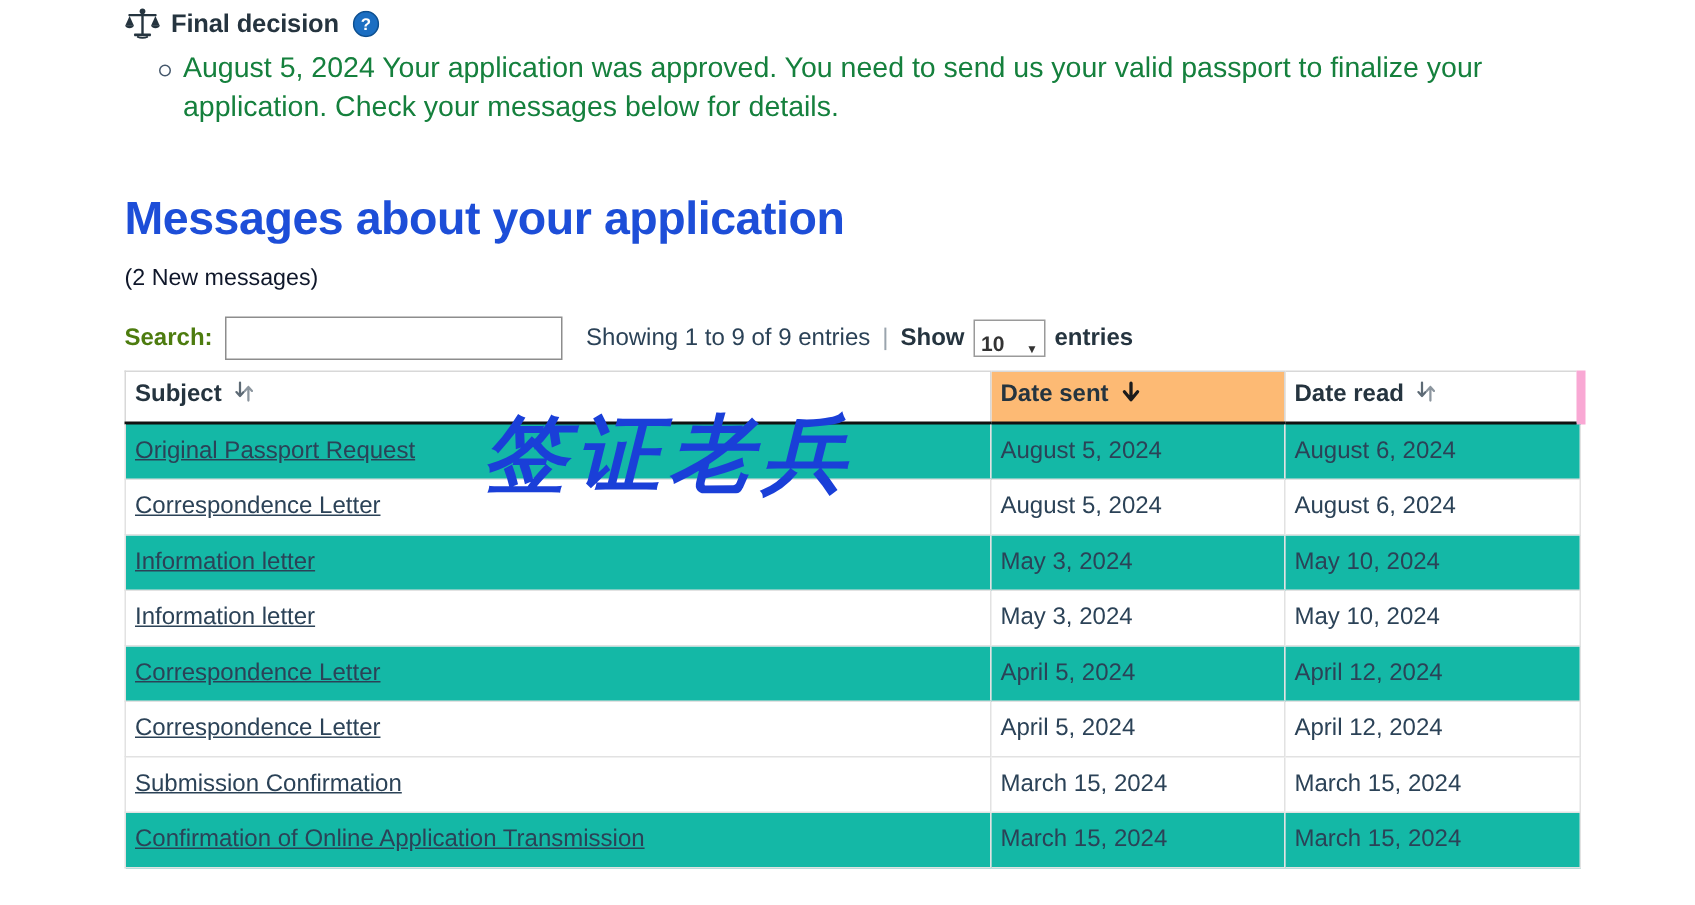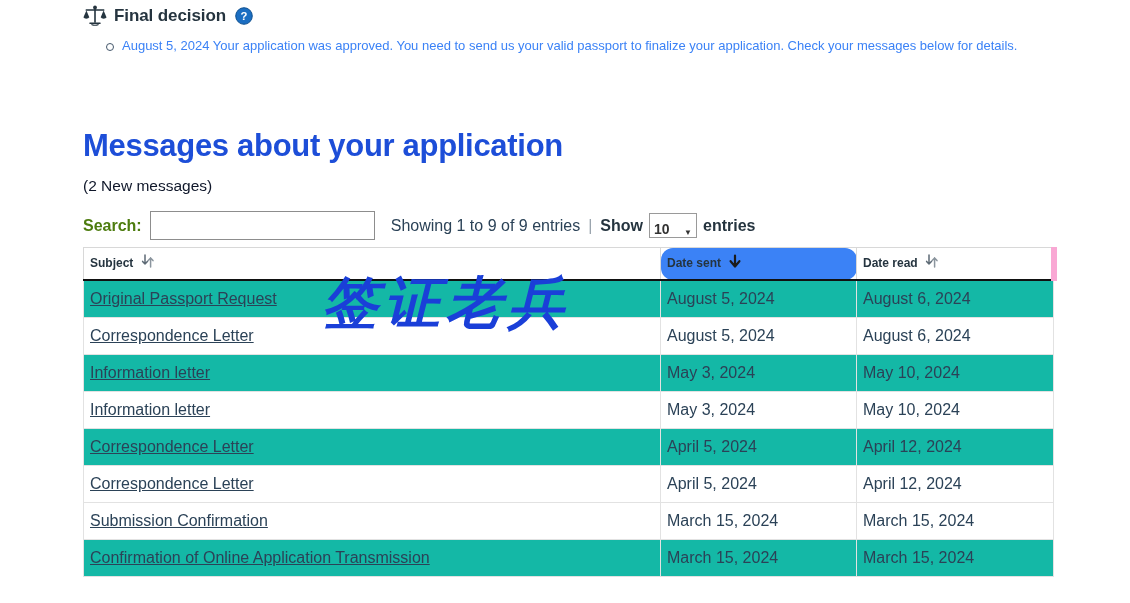--- a/index.html
+++ b/index.html
@@ -37,23 +37,23 @@
 
   .decision-list {
     position: absolute;
     left: 104px;
     top: 33px;
     width: 940px;
   }
   .decision-bullet {
     position: relative;
     padding-left: 18px;
-    font-size: 13px;
+    font-size: 19px;
     line-height: 26px;
-    color: #3b82f6;
+    color: #15803d;
   }
   .decision-bullet::before {
     content: "";
     position: absolute;
     left: 2px;
     top: 10px;
     width: 6px;
     height: 6px;
     border: 1px solid #44576b;
     border-radius: 50%;
@@ -150,31 +150,31 @@
   .msg-table {
     position: absolute;
     left: 83px;
     top: 247px;
     width: 970px;
     border-collapse: collapse;
     table-layout: fixed;
   }
   .msg-table th {
     text-align: left;
-    font-size: 12px;
+    font-size: 16px;
     font-weight: bold;
     color: #25343f;
     padding: 6px 8px 7px 6px;
     border-top: 1px solid #d8d8d8;
     border-bottom: 2px solid #111;
     background: #fff;
     vertical-align: middle;
     white-space: nowrap;
   }
-  .msg-table th.sorted { background: #3b82f6; border-radius: 12px; }
+  .msg-table th.sorted { background: #fdba74; }
   .msg-table th.col-subject { width: 577px; border-left: 1px solid #d8d8d8; }
   .msg-table th.col-sent { width: 196px; border-left: 1px solid #d8d8d8; }
   .msg-table th.col-read { width: 197px; border-left: 1px solid #d8d8d8; border-right: 6px solid #f9a8d4; }
 
   .msg-table td {
     font-size: 16px;
     color: #2b4257;
     padding: 9px 8px 9px 6px;
     border-bottom: 1px solid #e2e2e2;
     border-left: 1px solid #e2e2e2;

